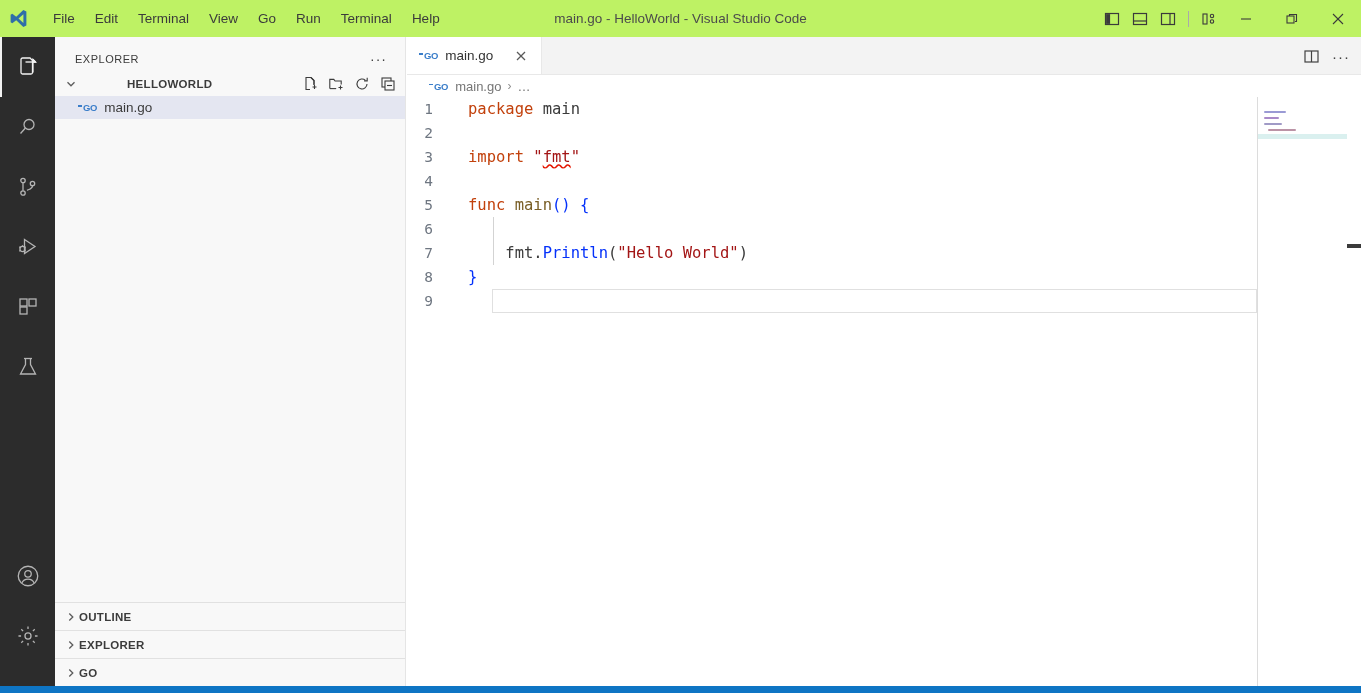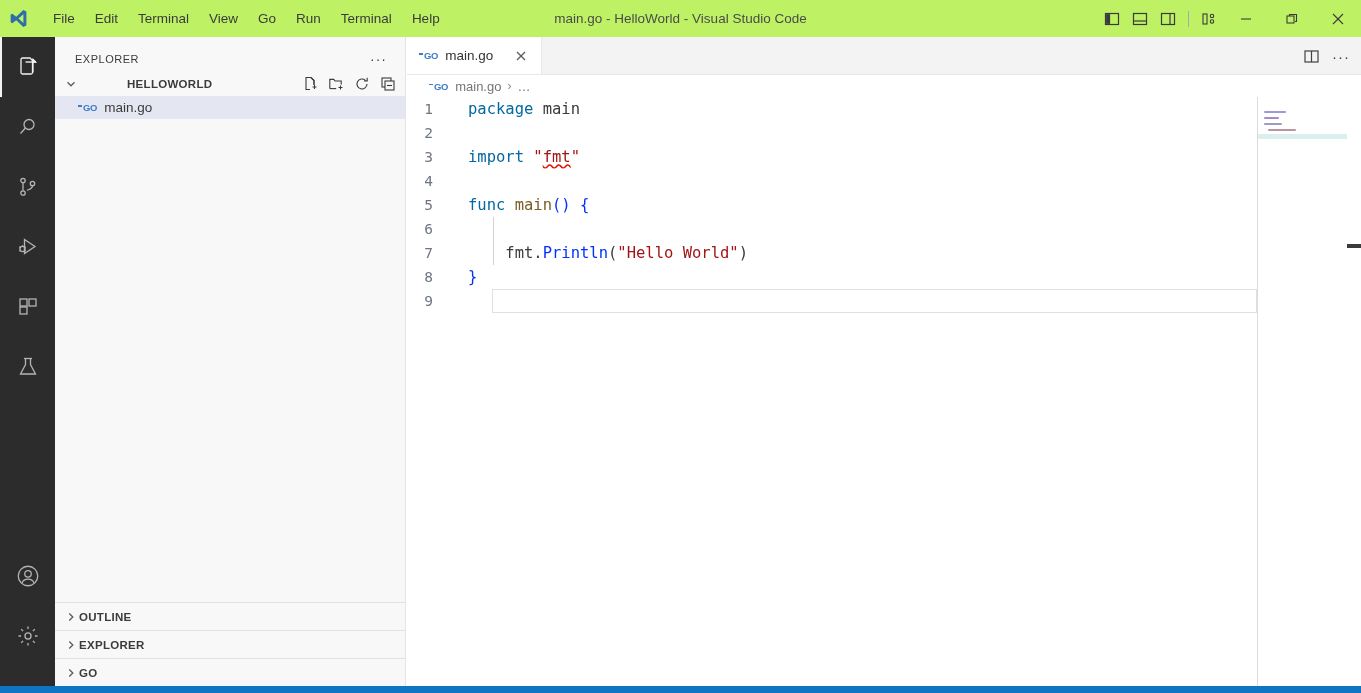--- a/index.html
+++ b/index.html
@@ -184,21 +184,21 @@
     font-family: "DejaVu Sans Mono", "Liberation Mono", monospace;
   }
   .code-text { flex: 1; padding-left: 10px; position: relative; }
   .cur-line-box {
     position: absolute; left: 85px; width: 765px; height: 24px;
     border: 1px solid #e0e0e0; pointer-events: none;
   }
   .indent-guide {
     position: absolute; width: 1px; background: #d3d3d3;
   }
-  .kw   { color: #0369a1; }
+  .kw   { color: #c2410c; }
   .ident{ color: #3b3b3b; }
   .fn   { color: #795e26; }
   .str  { color: #a31515; }
   .punct{ color: #3b3b3b; }
   .blu  { color: #0431fa; }
   .squig {
     text-decoration: underline wavy #e51400;
     text-decoration-skip-ink: none;
   }
 

